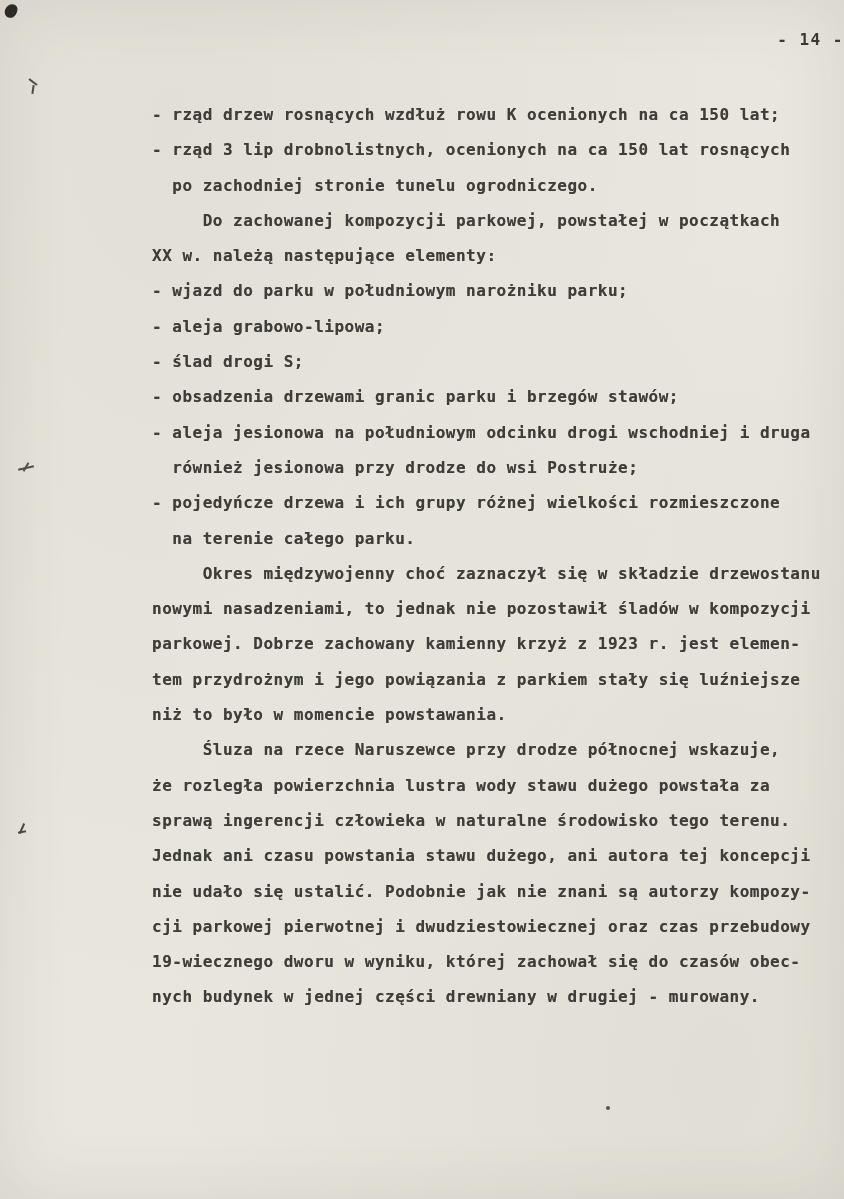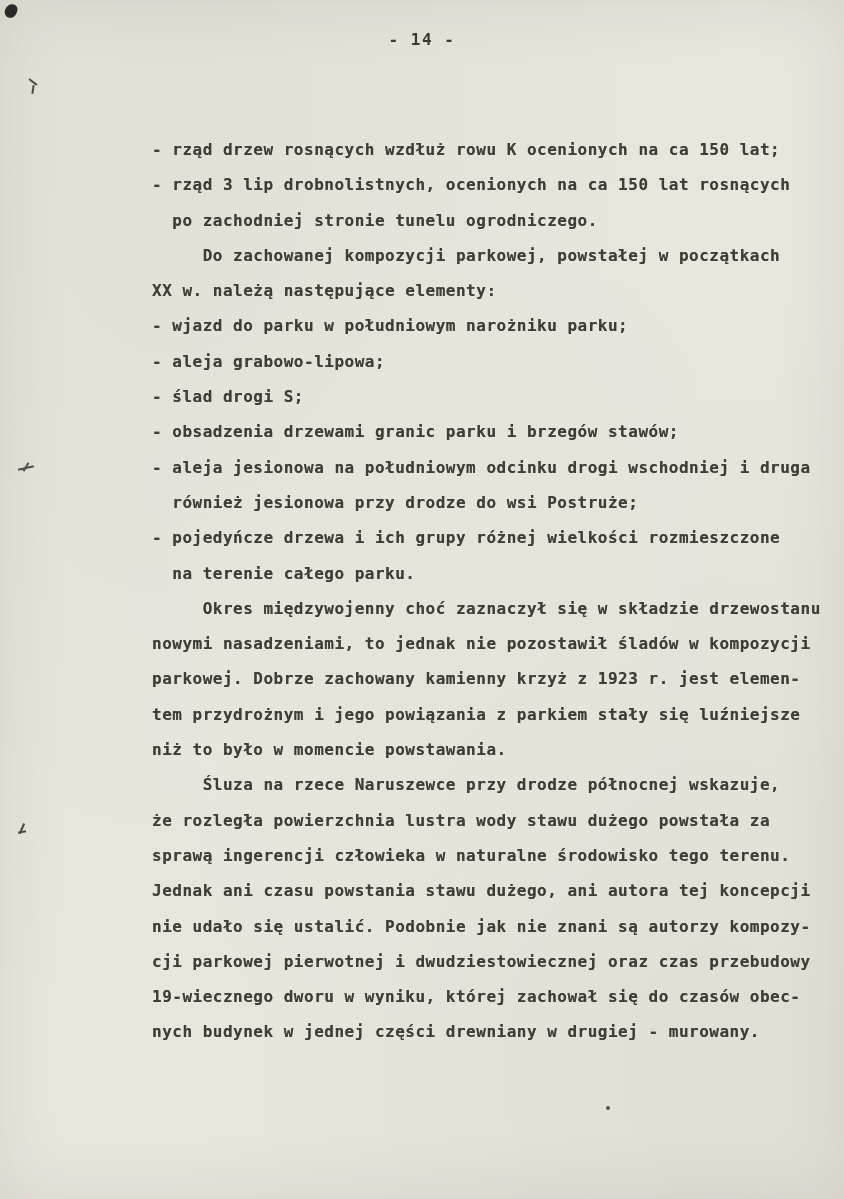--- a/index.html
+++ b/index.html
@@ -26,40 +26,39 @@
     inset: 0;
     box-shadow: inset 0 0 70px rgba(90, 85, 70, 0.12);
     pointer-events: none;
   }
 
   .page-number {
     position: absolute;
     top: 30px;
     left: 0;
     width: 100%;
-    text-align: center;
+    text-align: right;
     font-size: 16px;
     font-weight: bold;
     letter-spacing: 1.5px;
     color: #3a3934;
   }
 
   .doc-lines {
     position: absolute;
     top: 97px;
     left: 152px;
     width: 690px;
     font-size: 16px;
     font-weight: bold;
     letter-spacing: 0.5px;
     line-height: 35.3px;
     white-space: pre;
     color: #3e3d38;
     text-shadow: 0 0 0.6px rgba(60, 58, 52, 0.55);
-    margin-top: 35px;
   }
   .doc-lines .line {
     height: 35.3px;
   }
 
   
   .corner-speck {
     position: absolute;
     top: 4px;
     left: 5px;

